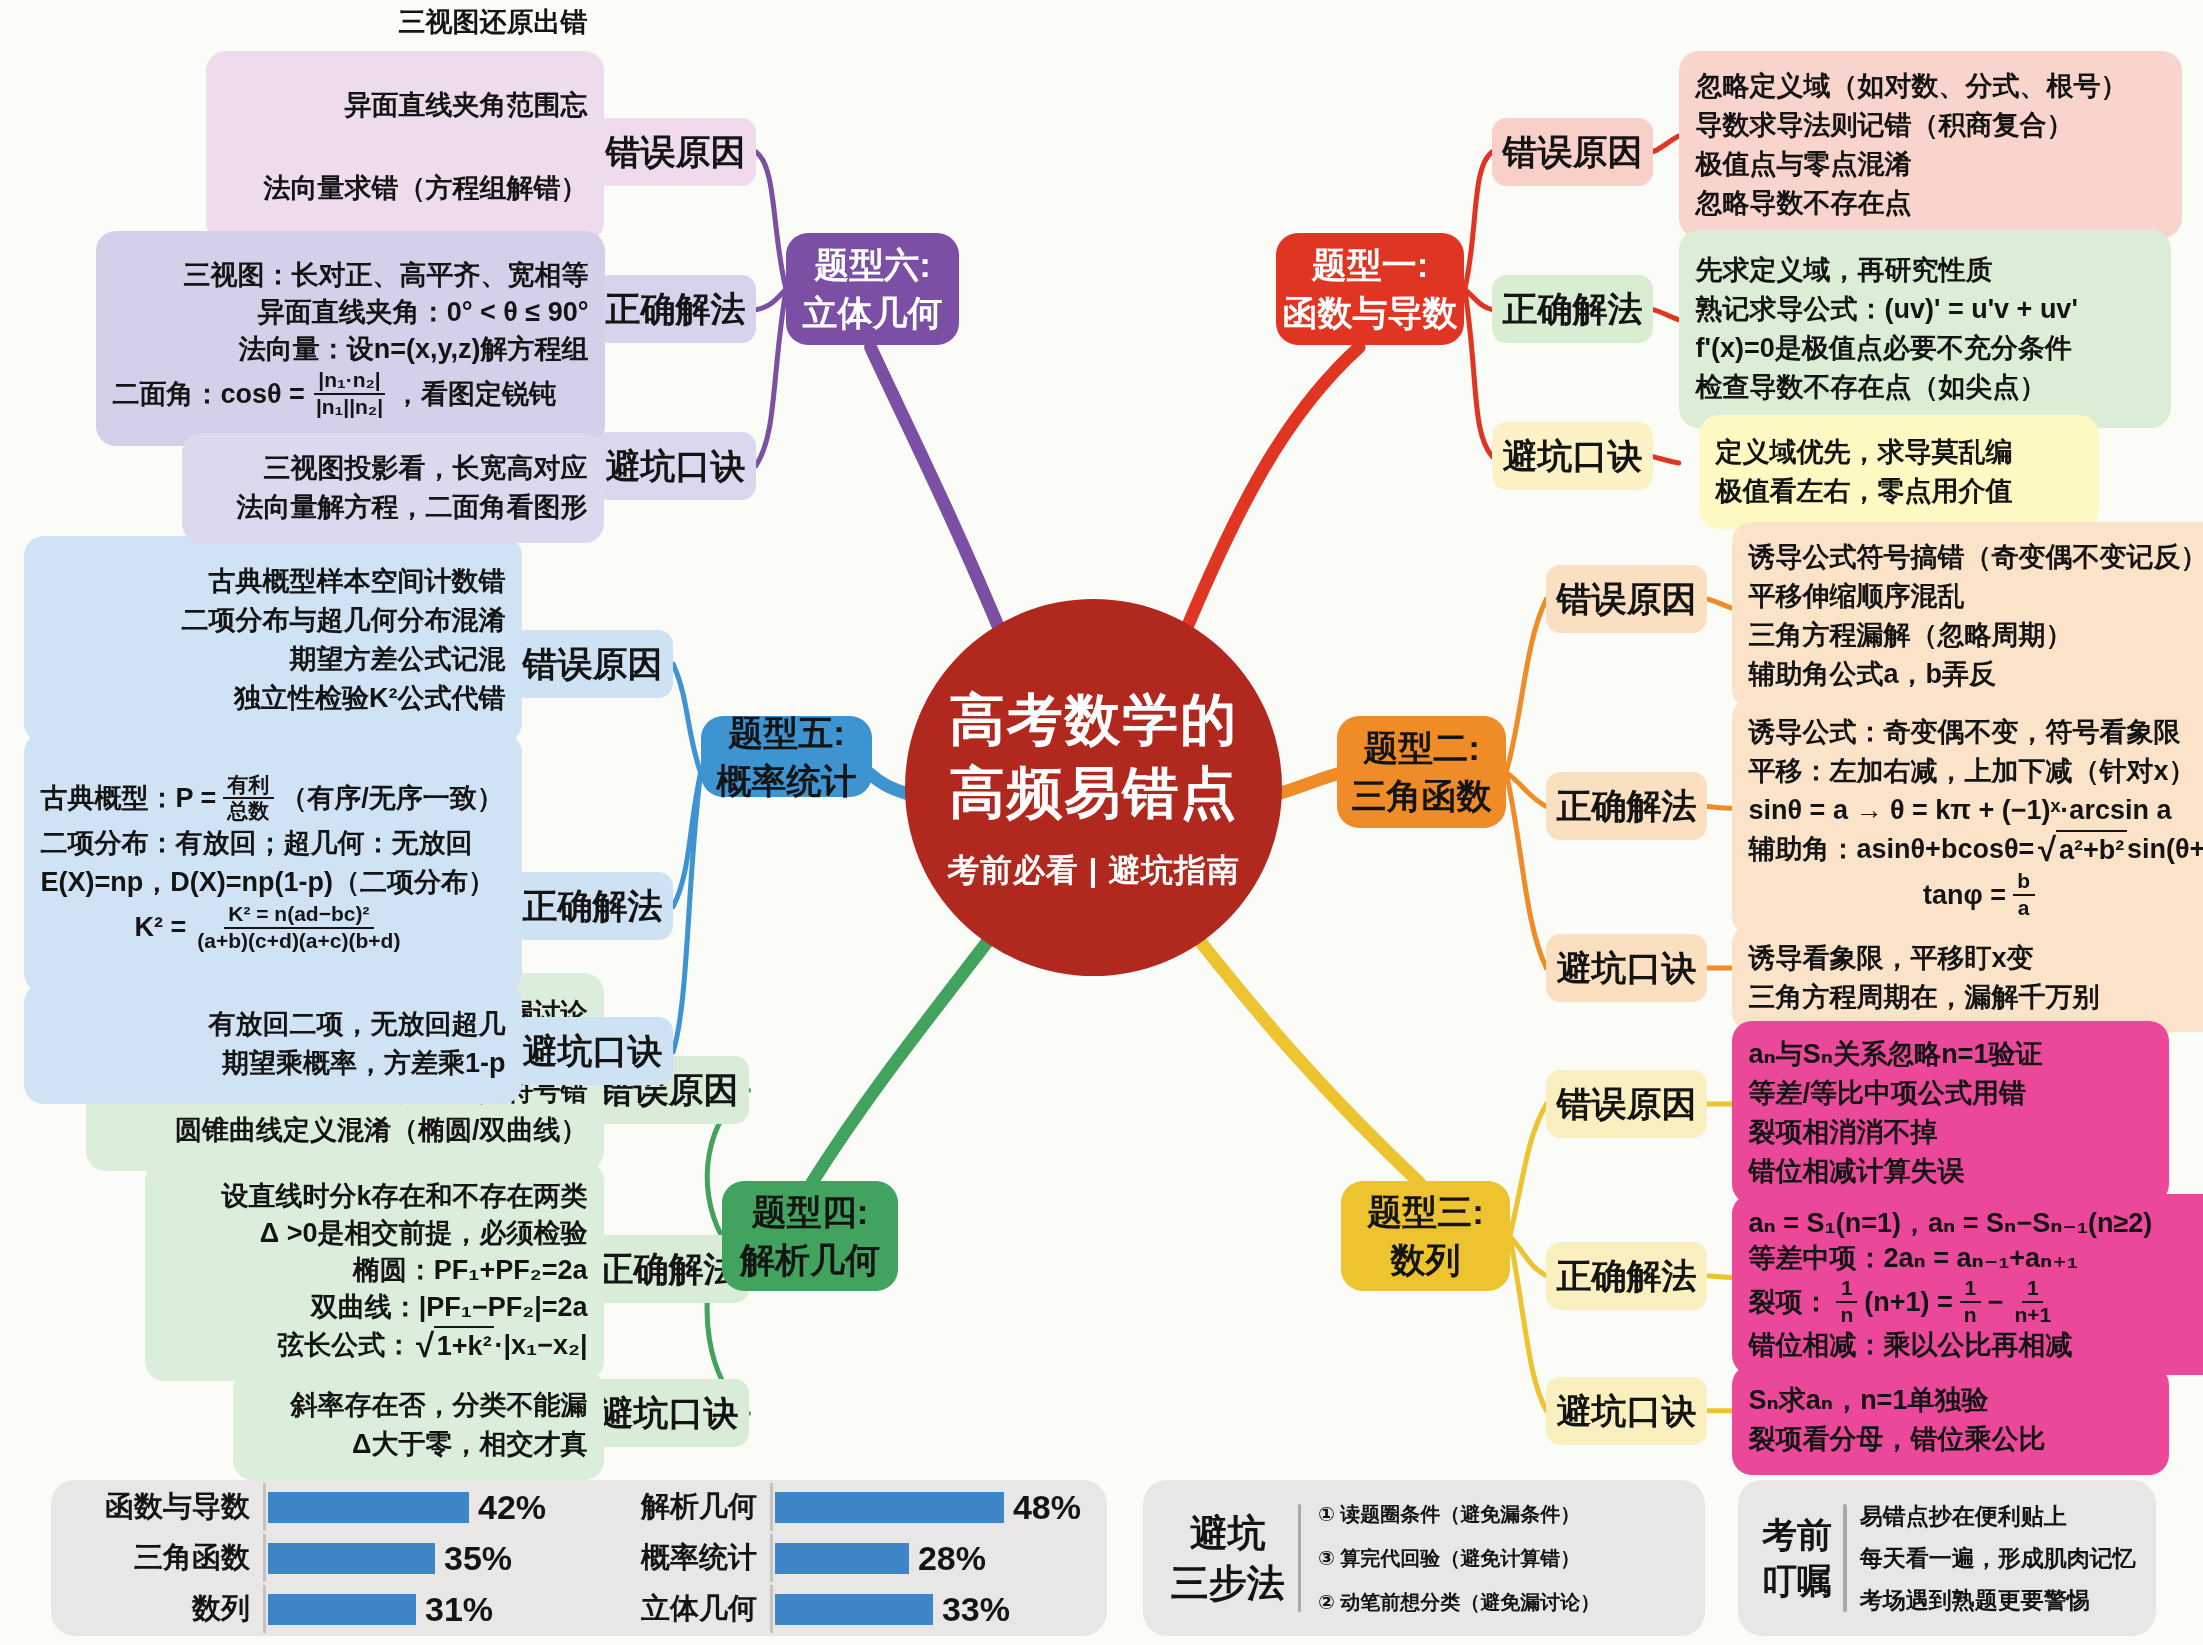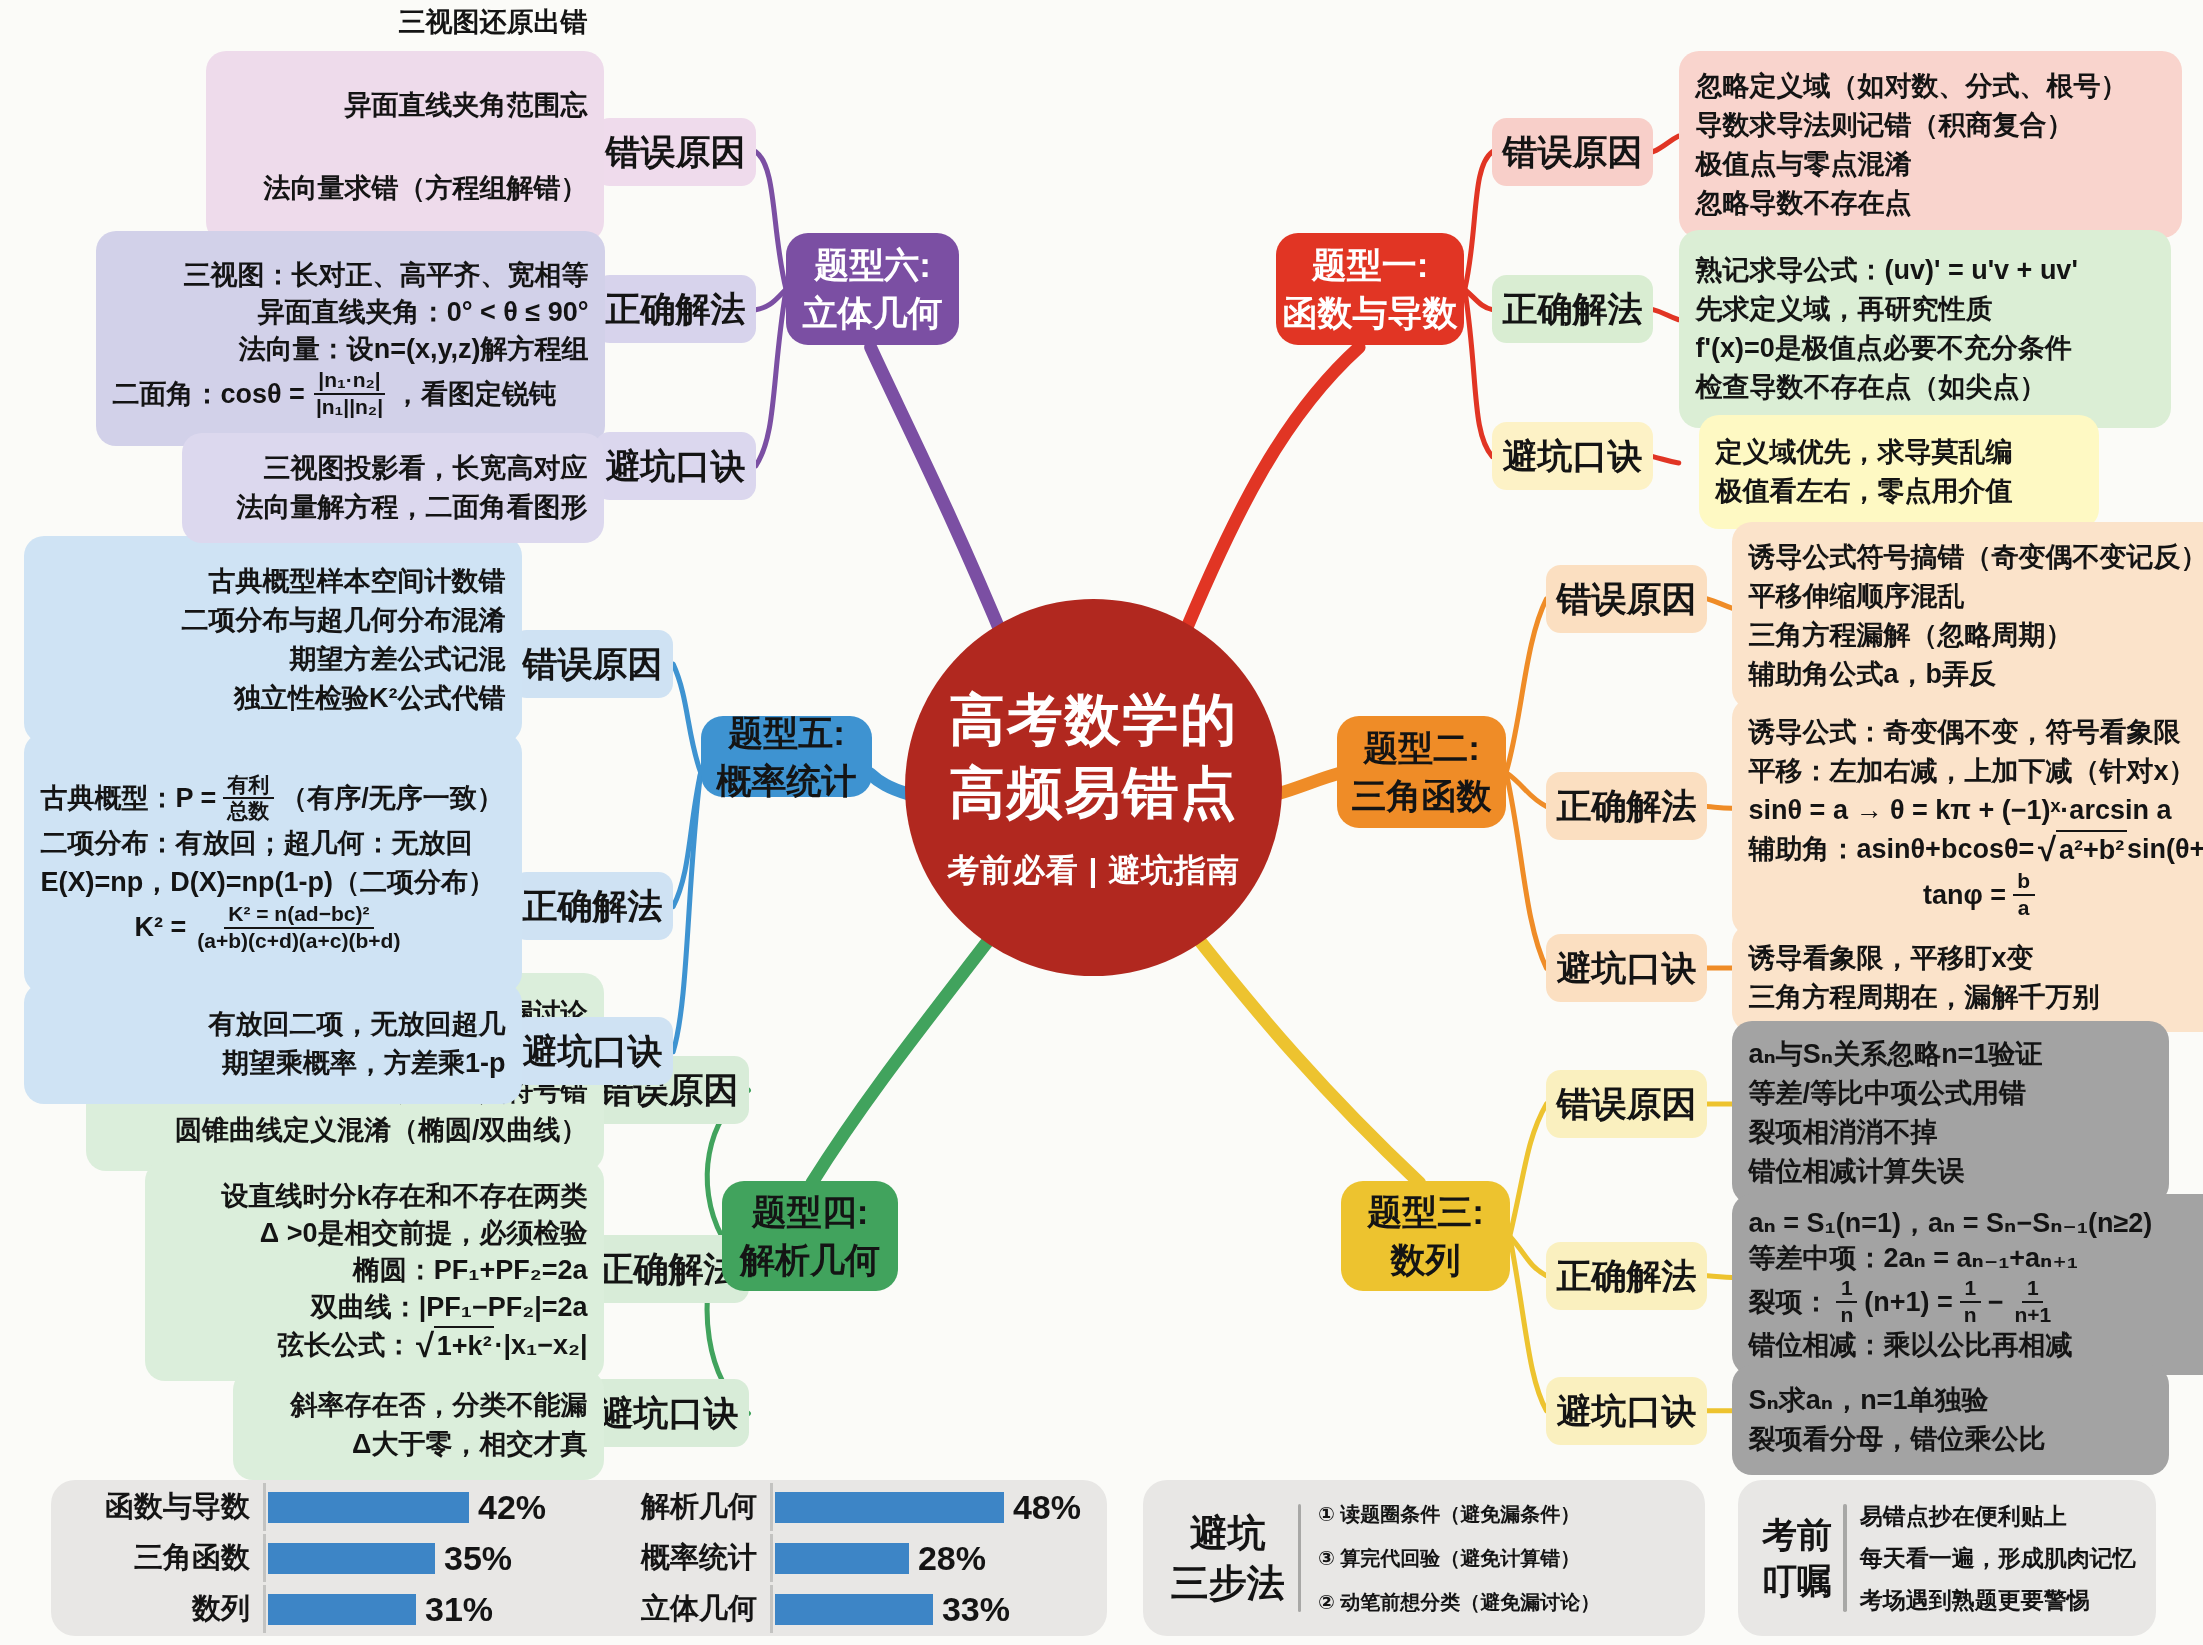--- a/index.html
+++ b/index.html
@@ -31,21 +31,21 @@
   .frow{display:flex;align-items:center;white-space:nowrap;font-size:27px;line-height:37px;}
   .frow.end{justify-content:flex-end;}
   .frow.mid{justify-content:center;}
   .frac{display:inline-flex;flex-direction:column;align-items:center;margin:0 6.4px;font-size:21px;line-height:1.18;}
   .frac .fn{border-bottom:2.8px solid #151515;padding:0 4.6px;}
   .frac .fd{padding:0 4.6px;}
   .rad{font-size:33px;margin-left:3.7px;}
   .sq{border-top:2.8px solid #151515;padding:0 2.8px;}
 
   .t-red{background:#f9d4cd;} .t-grn{background:#dbeed5;} .t-yel{background:#fef9c3;margin-left:20px;}
-  .t-org{background:#fbe3ca;} .t-yl3{background:#a3a3a3;} .t-gr4{background:#dbeedb;}
+  .t-org{background:#fbe3ca;} .t-yl3{background:#ec4899;} .t-gr4{background:#dbeedb;}
   .t-blu{background:#cfe3f4;} .t-pu1{background:#eedbeb;gap:44px;} .t-pu2{background:#d2d1e9;} .t-pu3{background:#dcd8ee;}
 
   .panel{position:absolute;background:var(--panel);border-radius:24px;z-index:2;display:flex;align-items:center;}
   .statcols{display:flex;width:100%;padding:0 26px;gap:31px;}
   .scol{flex:1;display:flex;flex-direction:column;gap:11px;}
   .srow{display:flex;align-items:center;height:40px;}
   .slabel{width:173px;text-align:right;font-size:29px;padding-right:13px;}
   .strack{display:flex;align-items:center;border-left:3.7px solid #c3c3c1;height:48px;padding-left:1.8px;flex:1;}
   .sbar{height:31px;background:var(--bar);}
   .spct{font-size:34px;margin-left:9.2px;}
@@ -122,22 +122,22 @@
   </div>
   <div class="label" style="left:1492px;top:118px;background:#f8cfc9">错误原因</div>
   <div class="box t-red" style="left:1679px;top:51px;width:470px;height:169px">
     <div class="ln">忽略定义域（如对数、分式、根号）</div>
     <div class="ln">导数求导法则记错（积商复合）</div>
     <div class="ln">极值点与零点混淆</div>
     <div class="ln">忽略导数不存在点</div>
   </div>
   <div class="label" style="left:1492px;top:275px;background:#d9edd2">正确解法</div>
   <div class="box t-grn" style="left:1679px;top:230px;width:459px;height:180px">
+    <div class="ln">先求定义域，再研究性质</div>
     <div class="ln">熟记求导公式：(uv)' = u'v + uv'</div>
-    <div class="ln">先求定义域，再研究性质</div>
     <div class="ln">f'(x)=0是极值点必要不充分条件</div>
     <div class="ln">检查导数不存在点（如尖点）</div>
   </div>
   <div class="label" style="left:1492px;top:422px;background:#fdf2c6">避坑口诀</div>
   <div class="box t-yel" style="left:1679px;top:415px;width:367px;height:96px">
     <div class="ln">定义域优先，求导莫乱编</div>
     <div class="ln">极值看左右，零点用介值</div>
   </div>
 
   <div class="node" style="left:1337px;top:716px;width:169px;height:112px;background:var(--orange)">

